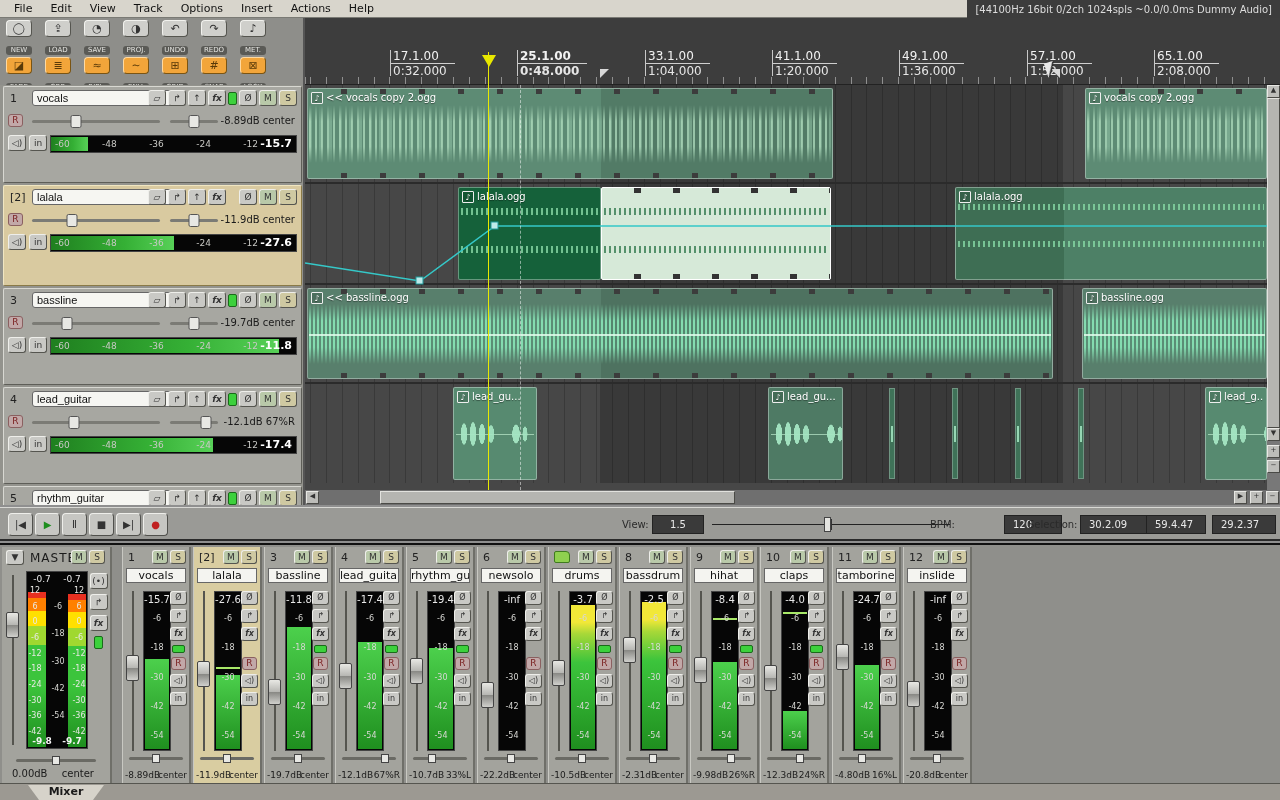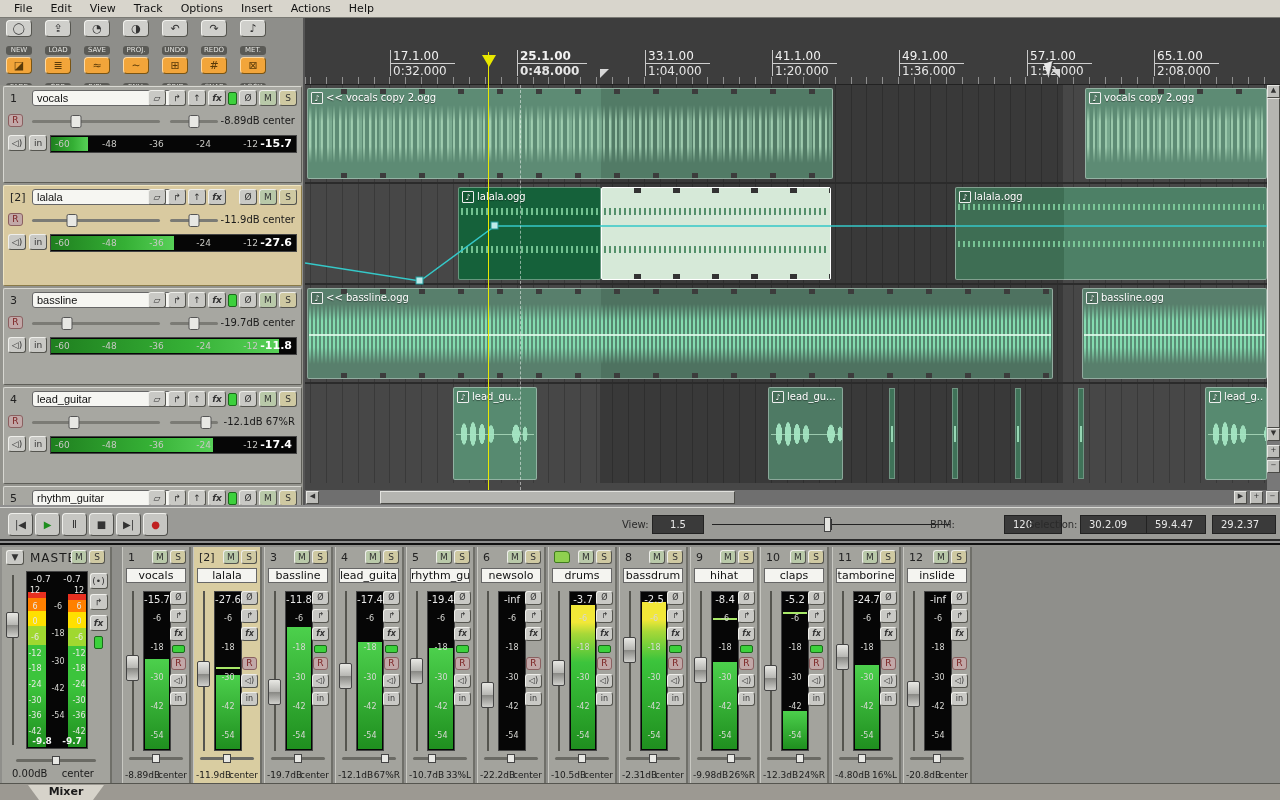--- a/index.html
+++ b/index.html
@@ -196,20 +196,21 @@
 
 <div class="abs" id="menubar">
   <span class="menu-item">File</span>
   <span class="menu-item">Edit</span>
   <span class="menu-item">View</span>
   <span class="menu-item">Track</span>
   <span class="menu-item">Options</span>
   <span class="menu-item">Insert</span>
   <span class="menu-item">Actions</span>
   <span class="menu-item">Help</span>
+  <span id="audio-status">[44100Hz 16bit 0/2ch 1024spls ~0.0/0.0ms Dummy Audio]</span>
 </div>
 
 <div class="abs" id="toolbar">
   <div class="tb-row">
 
       <div class="tb-cell">
         <div class="tb-btn">◯</div>
         <span class="tb-lbl">NEW</span>
       </div>
 
@@ -1126,21 +1127,21 @@
         <div class="ms-meter">
           <div class="ms-mfill" style="height: 24%;"></div>
           <div class="pline show" style="bottom: 86%;"></div>
           <div class="ms-mscale">
             <span>-6</span>
             <span>-18</span>
             <span>-30</span>
             <span>-42</span>
             <span>-54</span>
           </div>
-          <div class="ms-peak">-5.2</div>
+          <div class="ms-peak">-4.0</div>
         </div>
         <div class="ms-btncol">
           <div class="sq-btn">Ø</div>
           <div class="sq-btn">↱</div>
           <div class="sq-btn fx">fx</div>
           <div class="led on"></div>
           <div class="r-btn">R</div>
           <div class="sq-btn">◁)</div>
           <div class="sq-btn">in</div>
         </div>

